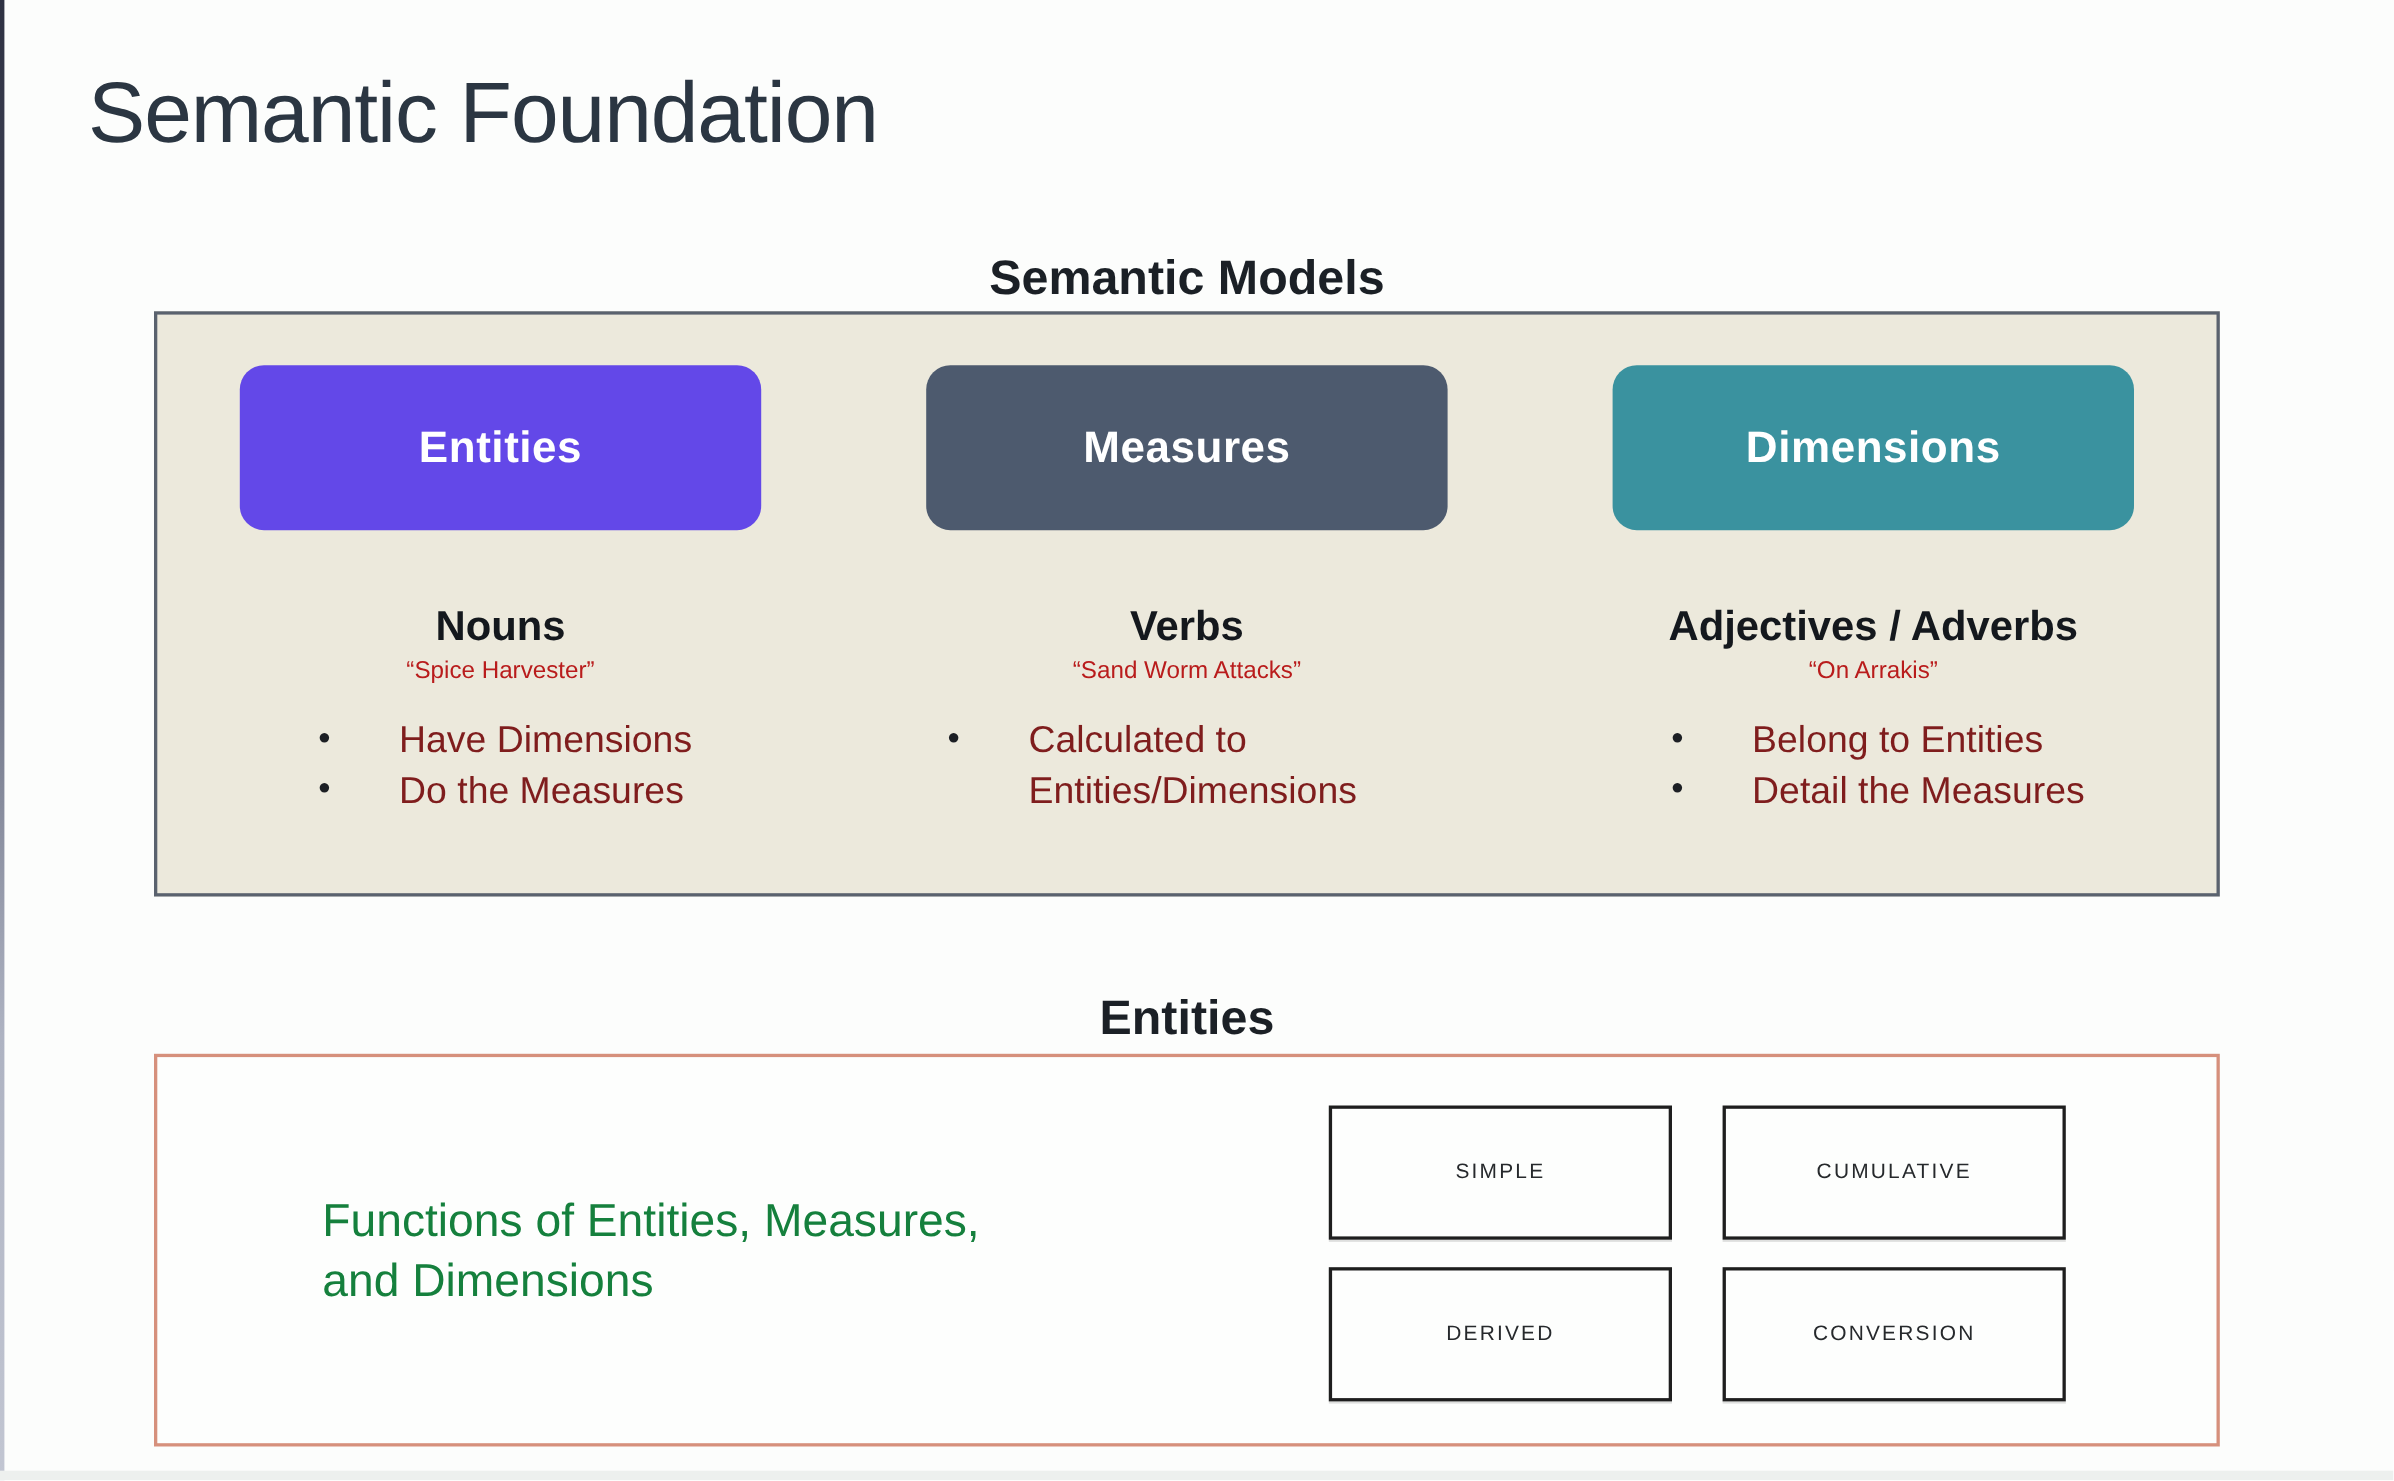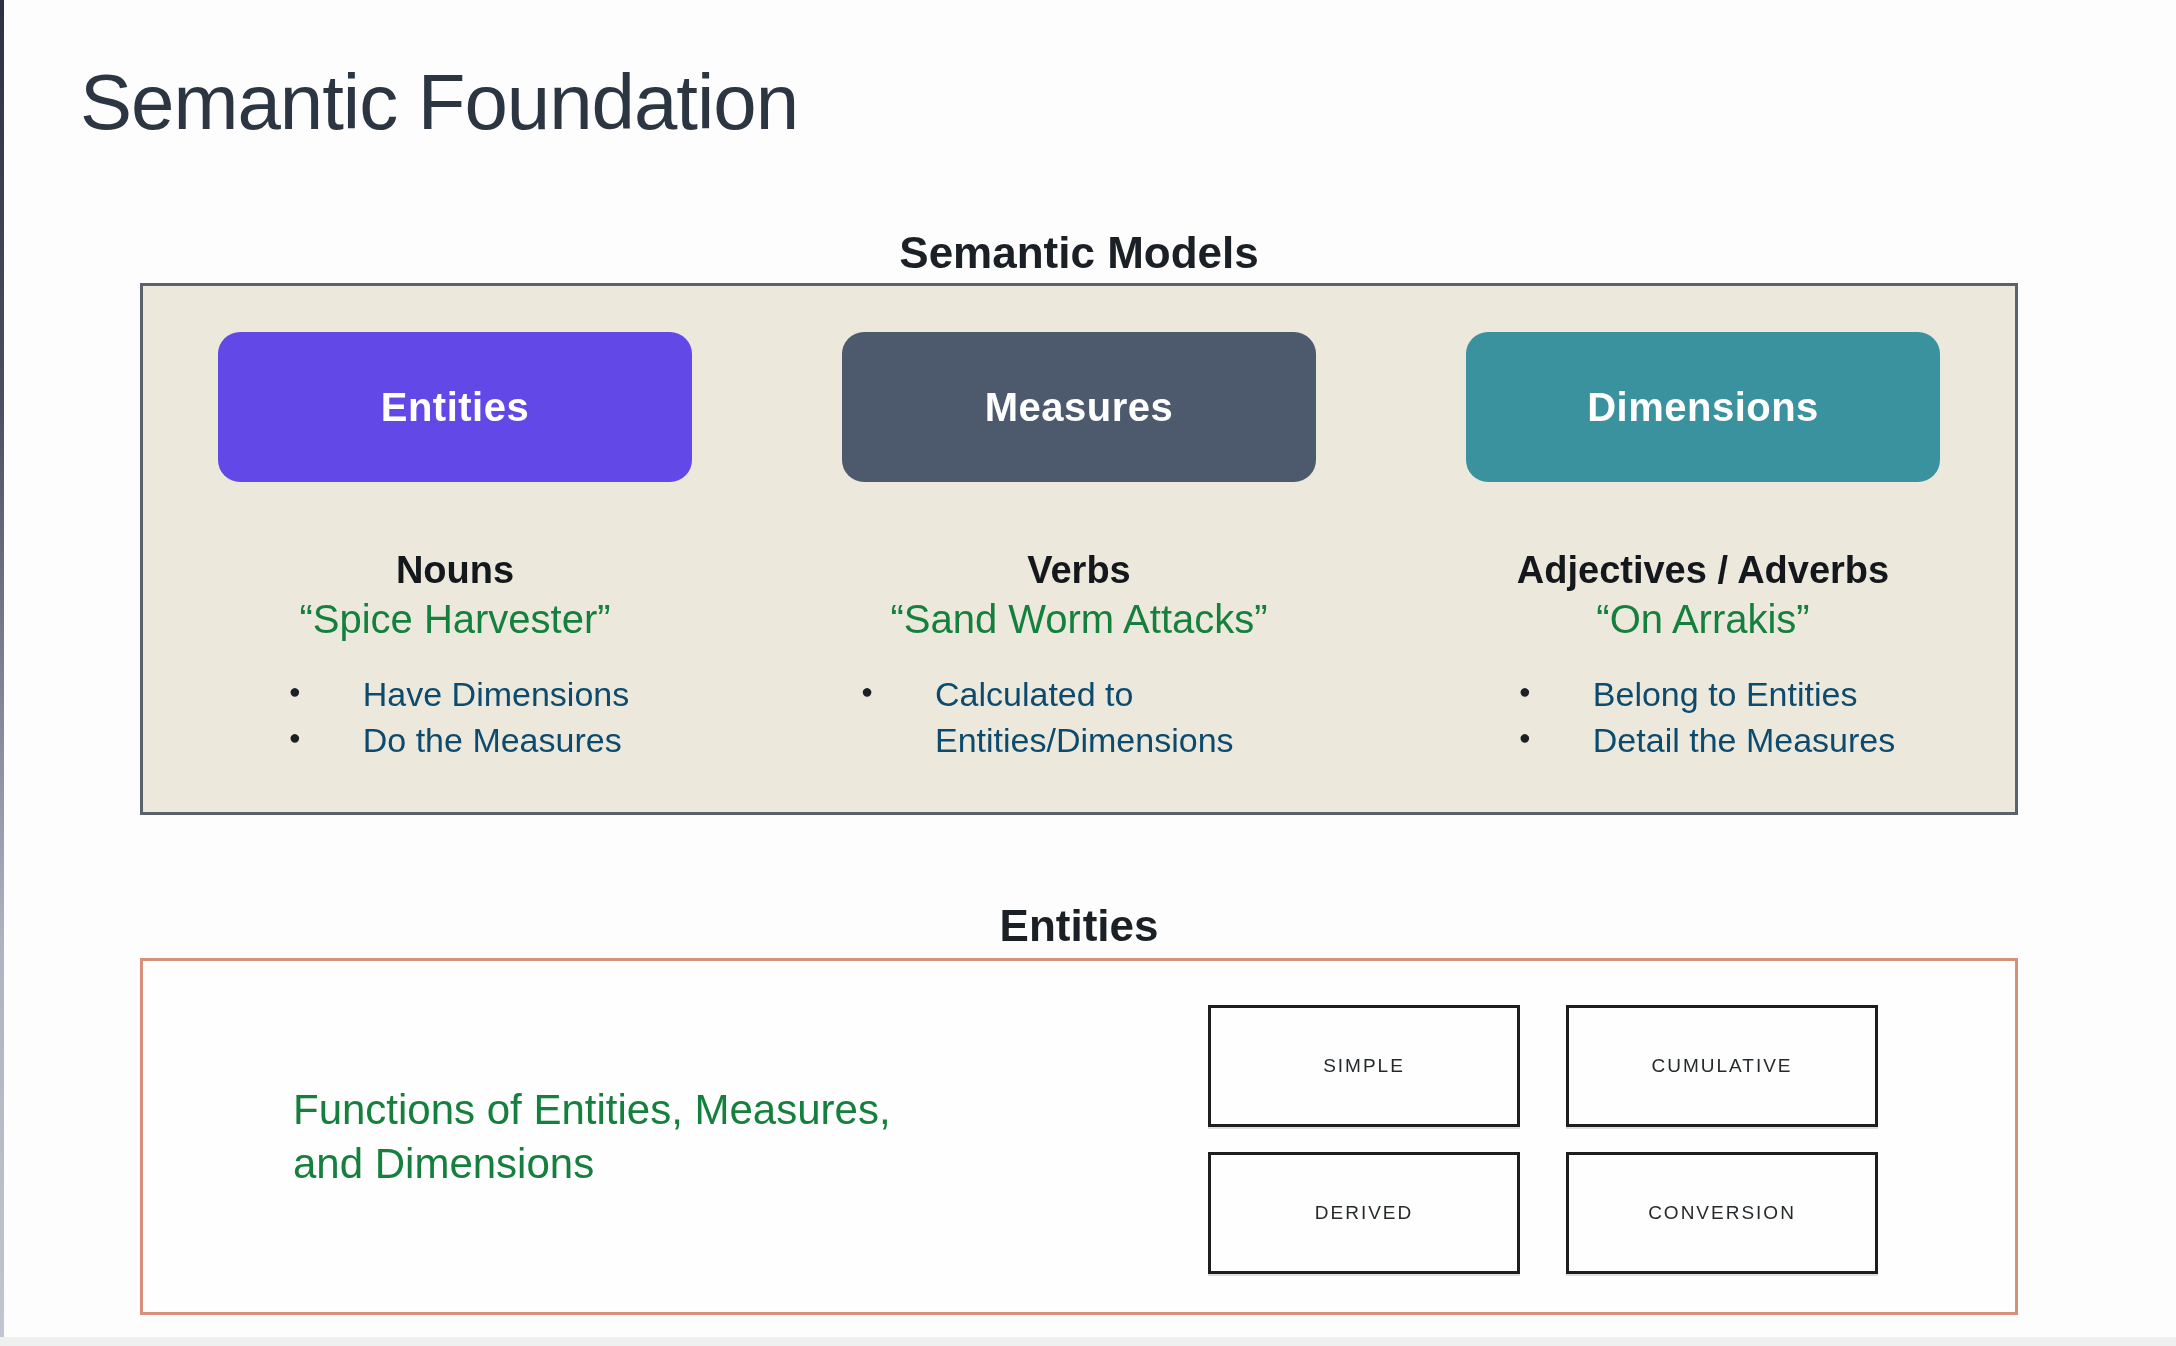--- a/index.html
+++ b/index.html
@@ -39,29 +39,29 @@
   .model-col { flex:1; display:flex; flex-direction:column; align-items:center; }
   .model-pill {
     margin-top:46px; width:474px; height:150px; border-radius:22px;
     display:flex; align-items:center; justify-content:center;
     color:#ffffff; font-size:40px; font-weight:700; letter-spacing:0.5px;
   }
   .model-role {
     margin-top:68px; font-size:38px; font-weight:700; color:#14181d; line-height:1.1;
   }
   .model-example {
-    margin-top:4px; font-size:40px; color:#15803d; line-height:1.15;
+    margin-top:4px; font-size:22px; color:#b91c1c; line-height:1.15;
   }
   .model-bullets {
     margin:30px 0 0 0; padding:0; display:inline-block; text-align:left;
   }
   .model-bullets li {
     list-style:none; position:relative;
     padding-left:82px; max-width:370px;
-    font-size:34px; line-height:1.35; color:#0c4a6e;
+    font-size:34px; line-height:1.35; color:#7f1d1d;
   }
   .model-bullets li::before {
     content:"●"; position:absolute; left:8px; top:6px; font-size:20px; color:#1c1f24;
   }
 
   .metrics-panel {
     position:absolute; left:140px; top:958px;
     width:1878px; height:357px; box-sizing:border-box;
     border:3px solid #D6907C; background:#fdfefd;
     display:flex; align-items:center;

